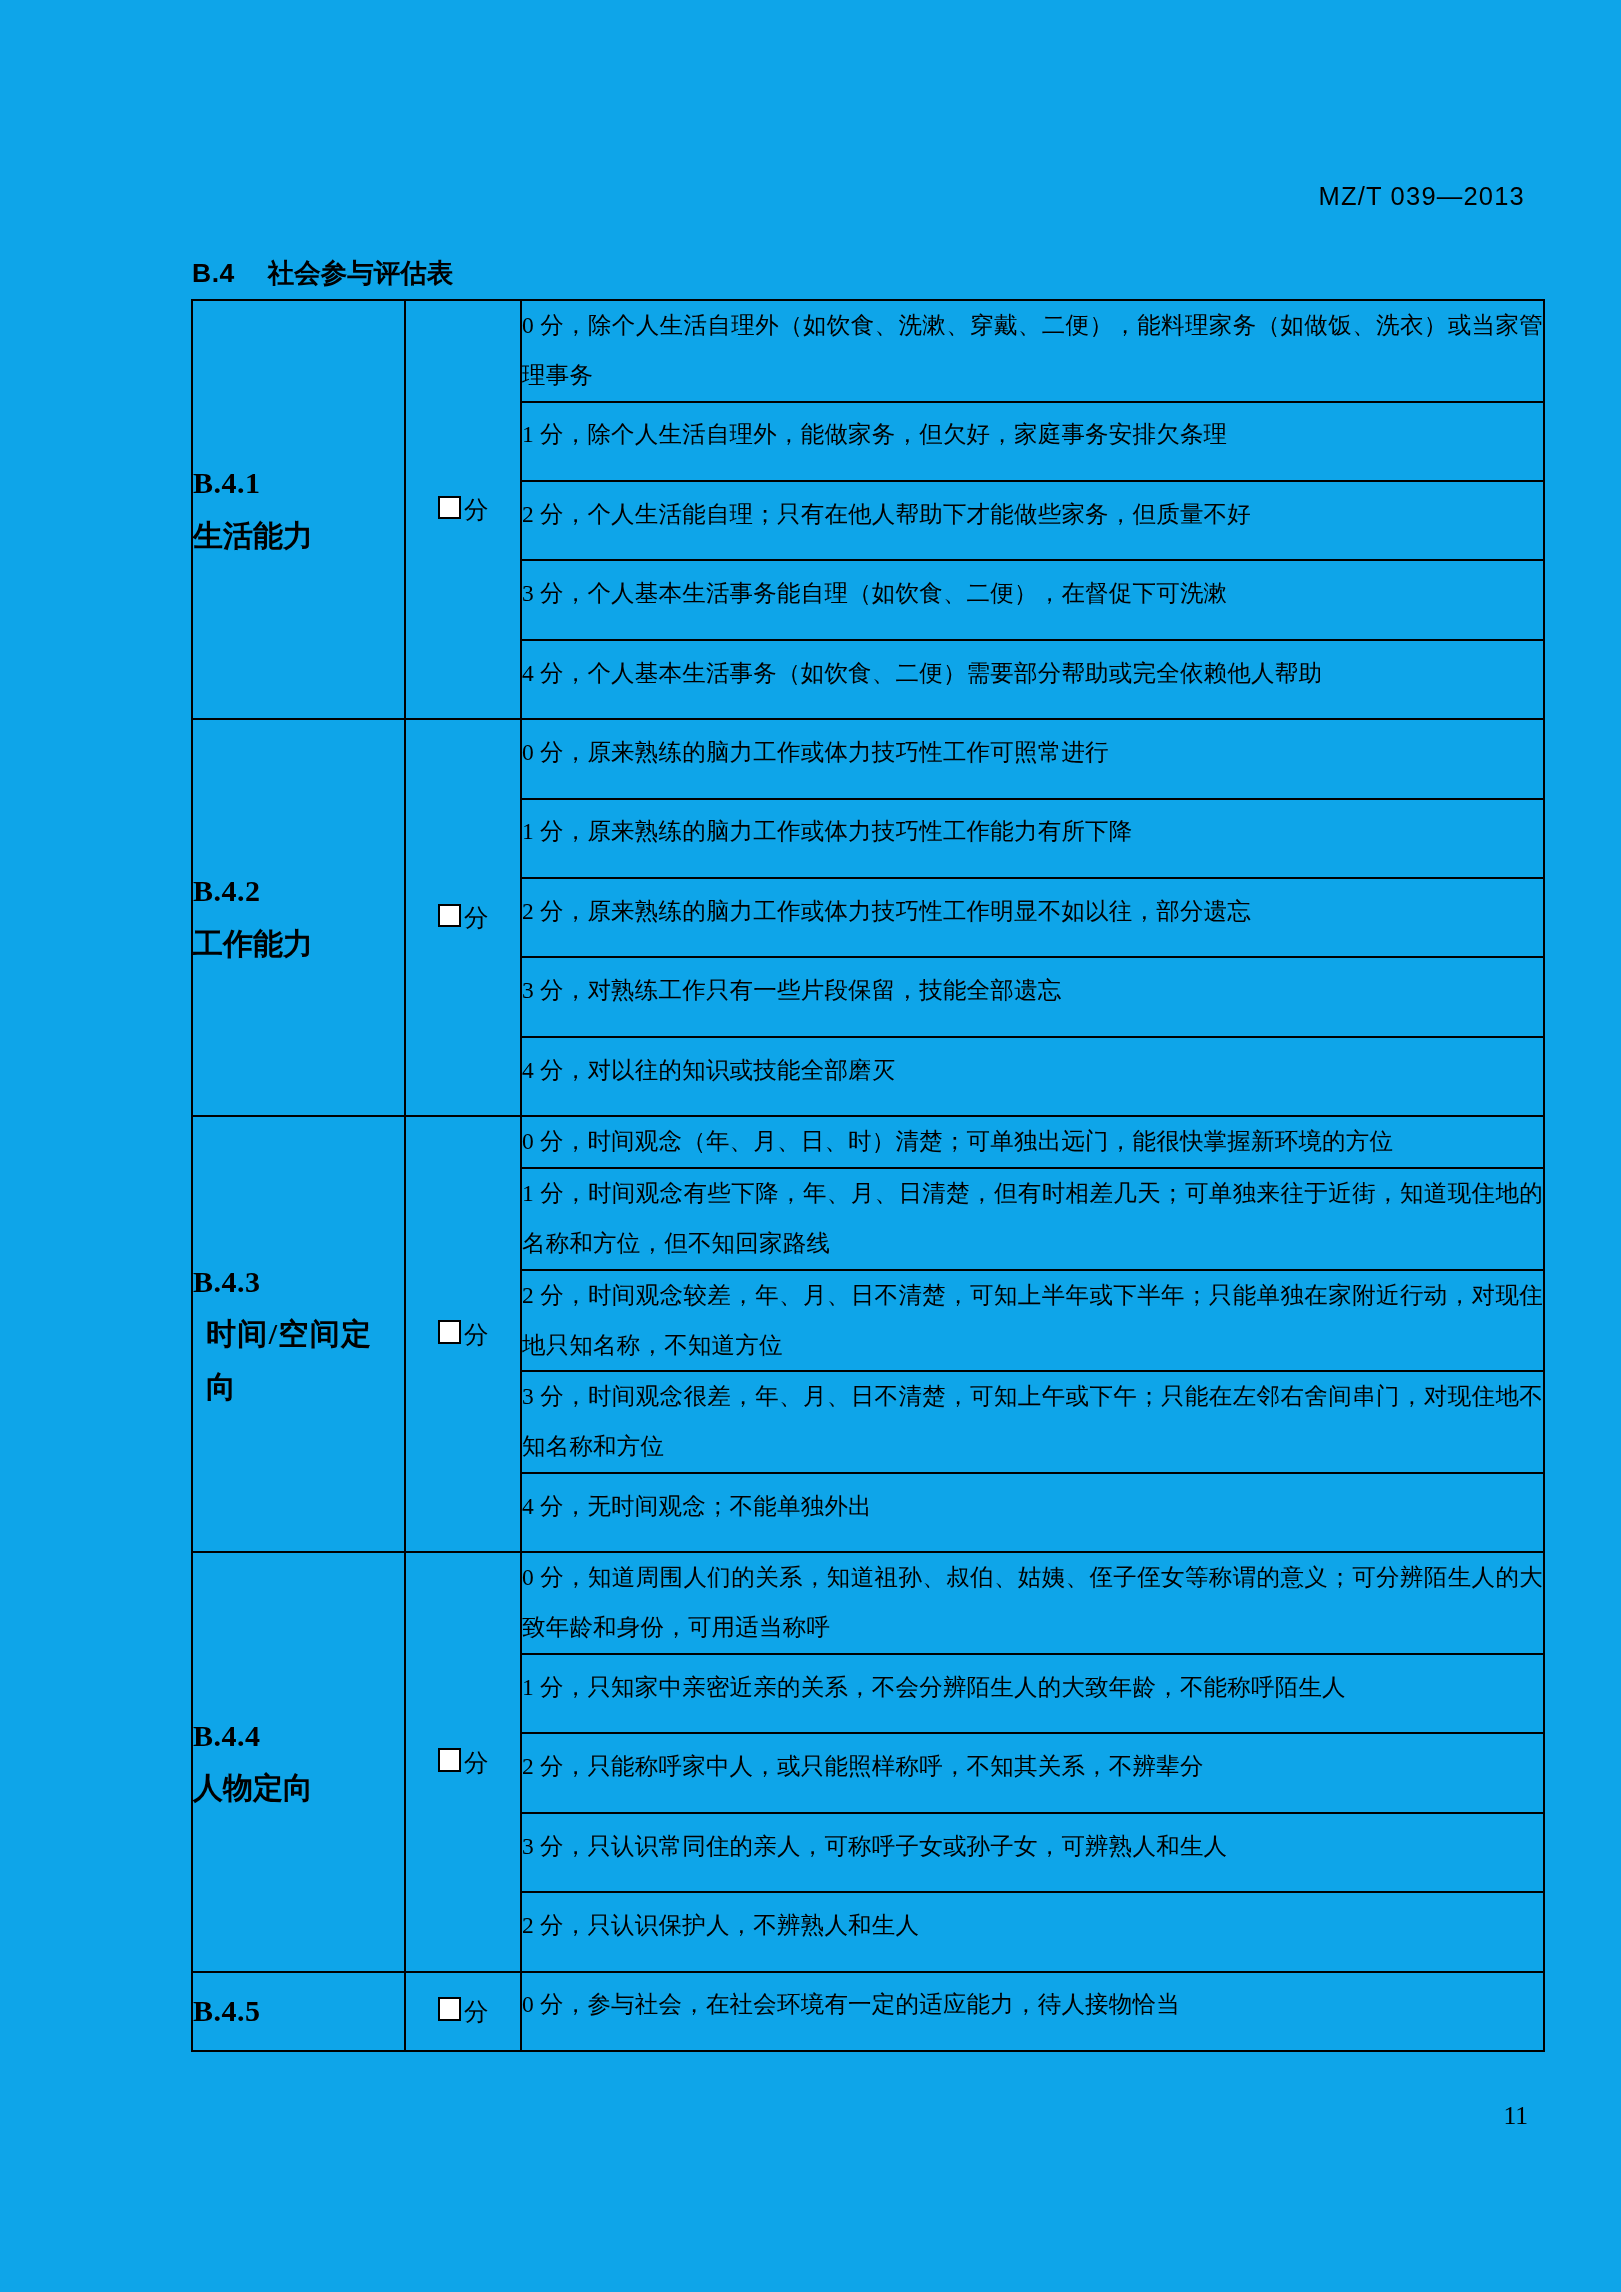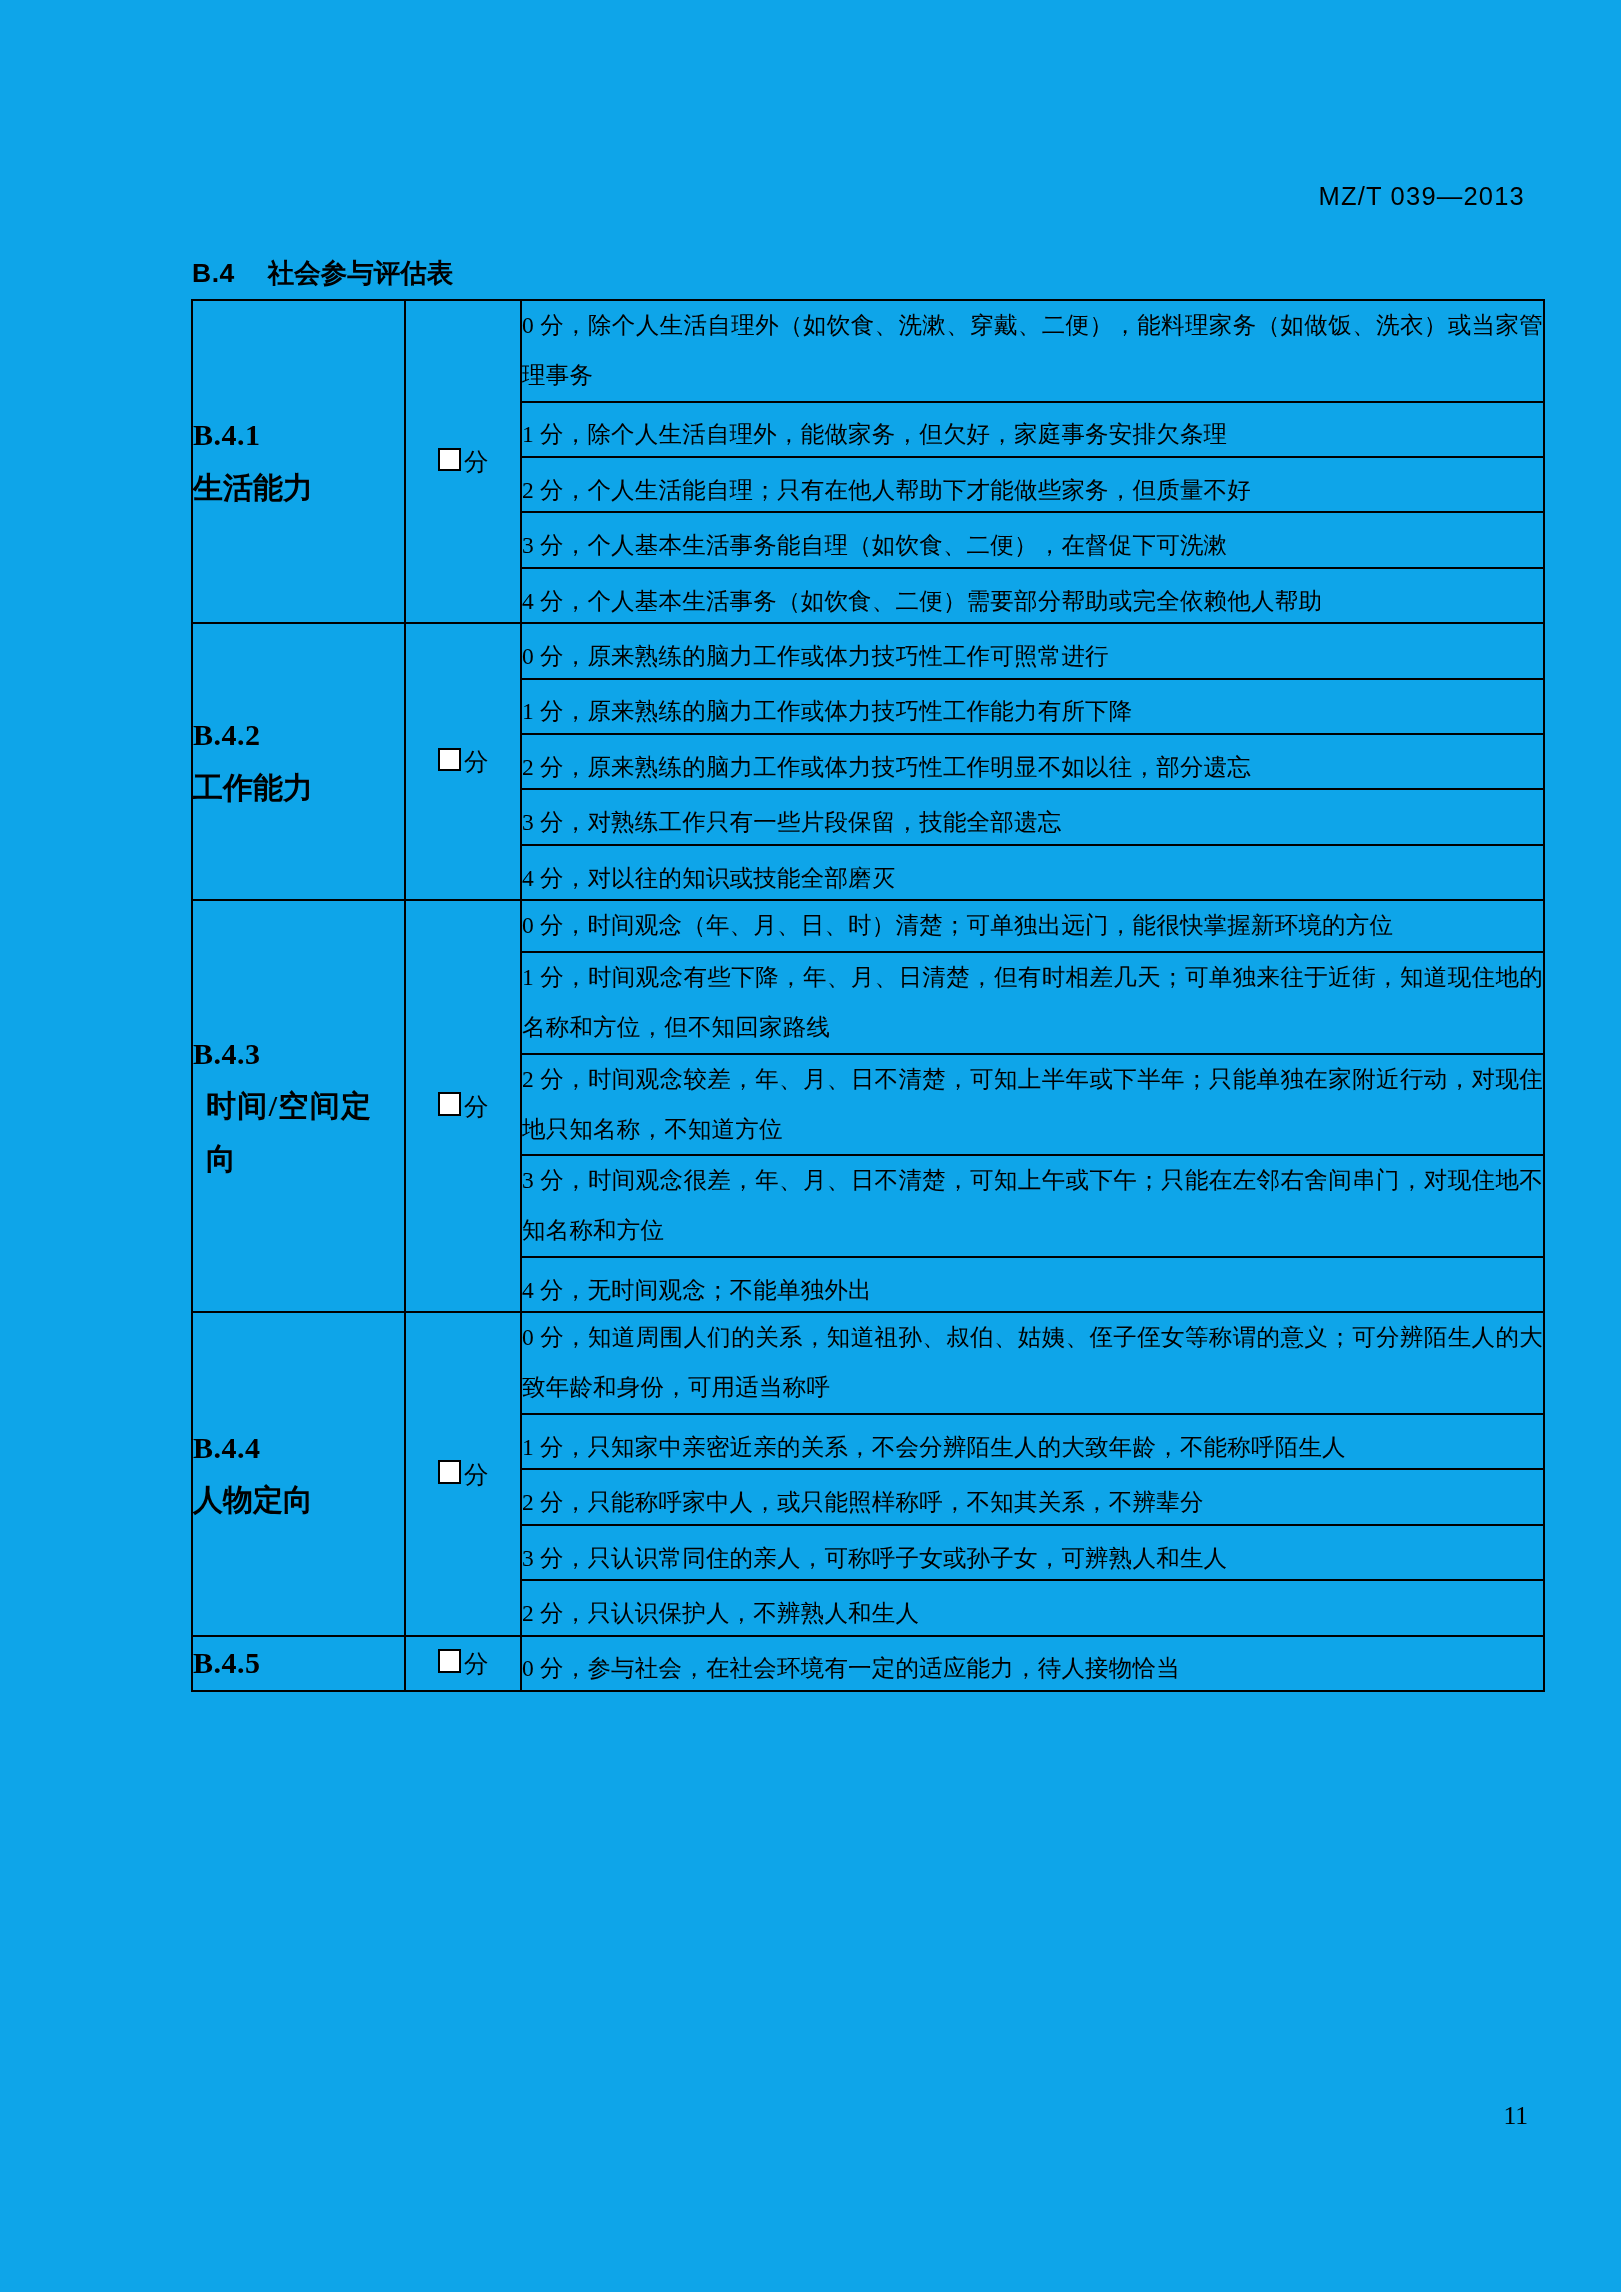--- a/index.html
+++ b/index.html
@@ -101,21 +101,21 @@
   }
 
   .desc-cell {
     padding: 12.7px 13.7px 12.7px 15.7px;
     font-family: "Liberation Serif", "DejaVu Serif", serif;
     font-size: 23.5px;
     line-height: 2.12;
     letter-spacing: 0.2px;
     text-align: justify;
   }
-  .desc-cell.single { line-height: 1.35; padding-top: 16.7px; padding-bottom: 5px; }
+  .desc-cell.single { line-height: 1.35; padding-top: 16.7px; padding-bottom: 29px; }
 
   
   .page-number {
     position: absolute;
     top: 2101px;
     right: 93px;
     font-family: "Liberation Serif", "DejaVu Serif", serif;
     font-size: 25.5px;
     margin-left: 36px;
   }

